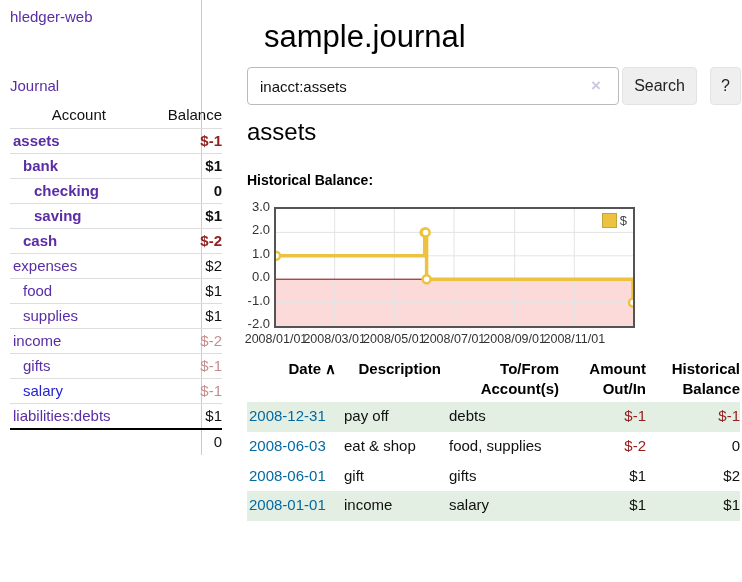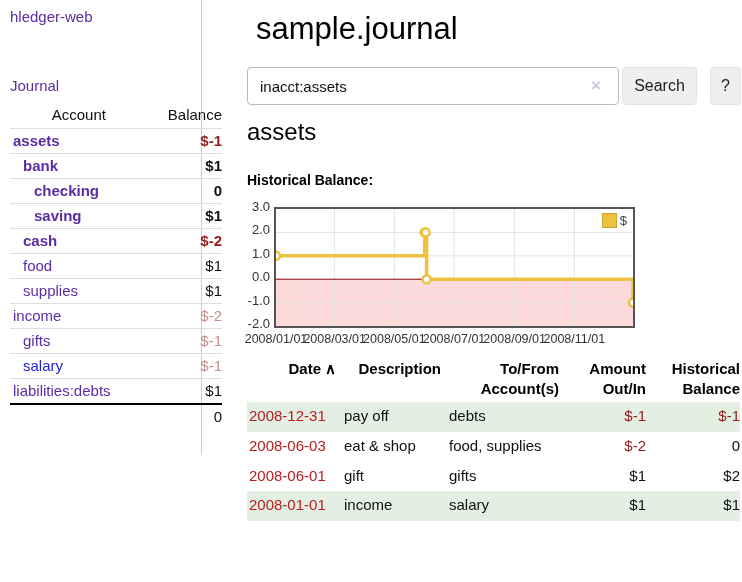--- a/index.html
+++ b/index.html
@@ -1,20 +1,20 @@
 <!DOCTYPE html>
 <html><head>
 <meta charset="utf-8">
 <style>
   html,body{margin:0;padding:0;background:#fff;}
   .page{position:relative;width:742px;height:582px;overflow:hidden;background:#fff;
         font-family:"Liberation Sans",sans-serif;font-size:15px;color:#111;}
   a{text-decoration:none;cursor:pointer;}
   .plink{color:#5b2da5;}
-  .blink{color:#b91c1c;}
+  .blink{color:#0369a1;}
 
   
   .sidebar{position:absolute;left:0;top:0;width:202px;height:455px;border-right:1px solid #ccc;box-sizing:border-box;}
   .app-title{position:absolute;left:10px;top:8px;font-size:15px;}
   .journal-link{position:absolute;left:10px;top:77px;font-size:15px;}
   .accounts-table{position:absolute;left:10px;top:103px;width:212px;border-collapse:collapse;font-size:15px;}
   .accounts-table th{font-weight:normal;text-align:center;padding:3px 0 5px 0;color:#111;}
   .accounts-table th.balh{text-align:right;}
   .accounts-table tbody td{border-top:1px solid #ddd;padding:3px 0 4px 0;}
   .accounts-table td.bal{text-align:right;white-space:nowrap;}
@@ -23,21 +23,21 @@
   .acct a.blue{color:#2323d2;}
   .acct.d0{padding-left:3px;}
   .acct.d1{padding-left:13px;}
   .acct.d2{padding-left:24px;}
   .b, .b a{font-weight:bold;}
   .neg{color:#952020;}
   .negsoft{color:#c78d8d;}
 
   
   .main{position:absolute;left:247px;top:0;width:495px;height:582px;}
-  h1.page-title{position:absolute;left:0;top:2px;margin:9px;font-size:31px;font-weight:normal;color:#000;}
+  h1.page-title{position:absolute;left:0;top:2px;margin:17px;font-size:31px;font-weight:normal;color:#000;}
   .search-row{position:absolute;left:0;top:67px;width:495px;height:42px;}
   .search-box{position:absolute;left:0;top:0;width:372px;height:38px;}
   .search-input{width:372px;height:38px;box-sizing:border-box;border:1px solid #bbb;border-radius:4px;
                 font-family:"Liberation Sans",sans-serif;font-size:15px;padding:0 34px 0 12px;color:#111;outline:none;}
   .clear-icon{position:absolute;left:344px;top:9px;font-size:17px;font-weight:bold;color:#cfc6e2;}
   .btn{position:absolute;top:0;height:38px;background:#efefef;border:1px solid #e3e3e3;border-radius:4px;
        font-family:"Liberation Sans",sans-serif;font-size:16px;color:#222;cursor:pointer;}
   .search-btn{left:375px;width:75px;}
   .help-btn{left:463px;width:31px;}
   h2.account-title{position:absolute;left:0;top:118px;margin:0;font-size:24px;font-weight:normal;color:#000;}
@@ -91,20 +91,24 @@
             <td class="acct d2 b"><a>checking</a></td>
             <td class="bal b">0</td>
           </tr>
           <tr>
             <td class="acct d2 b"><a>saving</a></td>
             <td class="bal b">$1</td>
           </tr>
           <tr>
             <td class="acct d1 b"><a>cash</a></td>
             <td class="bal b neg">$-2</td>
+          </tr>
+          <tr>
+            <td class="acct d0"><a>expenses</a></td>
+            <td class="bal">$2</td>
           </tr>
           <tr>
             <td class="acct d1"><a>food</a></td>
             <td class="bal">$1</td>
           </tr>
           <tr>
             <td class="acct d1"><a>supplies</a></td>
             <td class="bal">$1</td>
           </tr>
           <tr>

